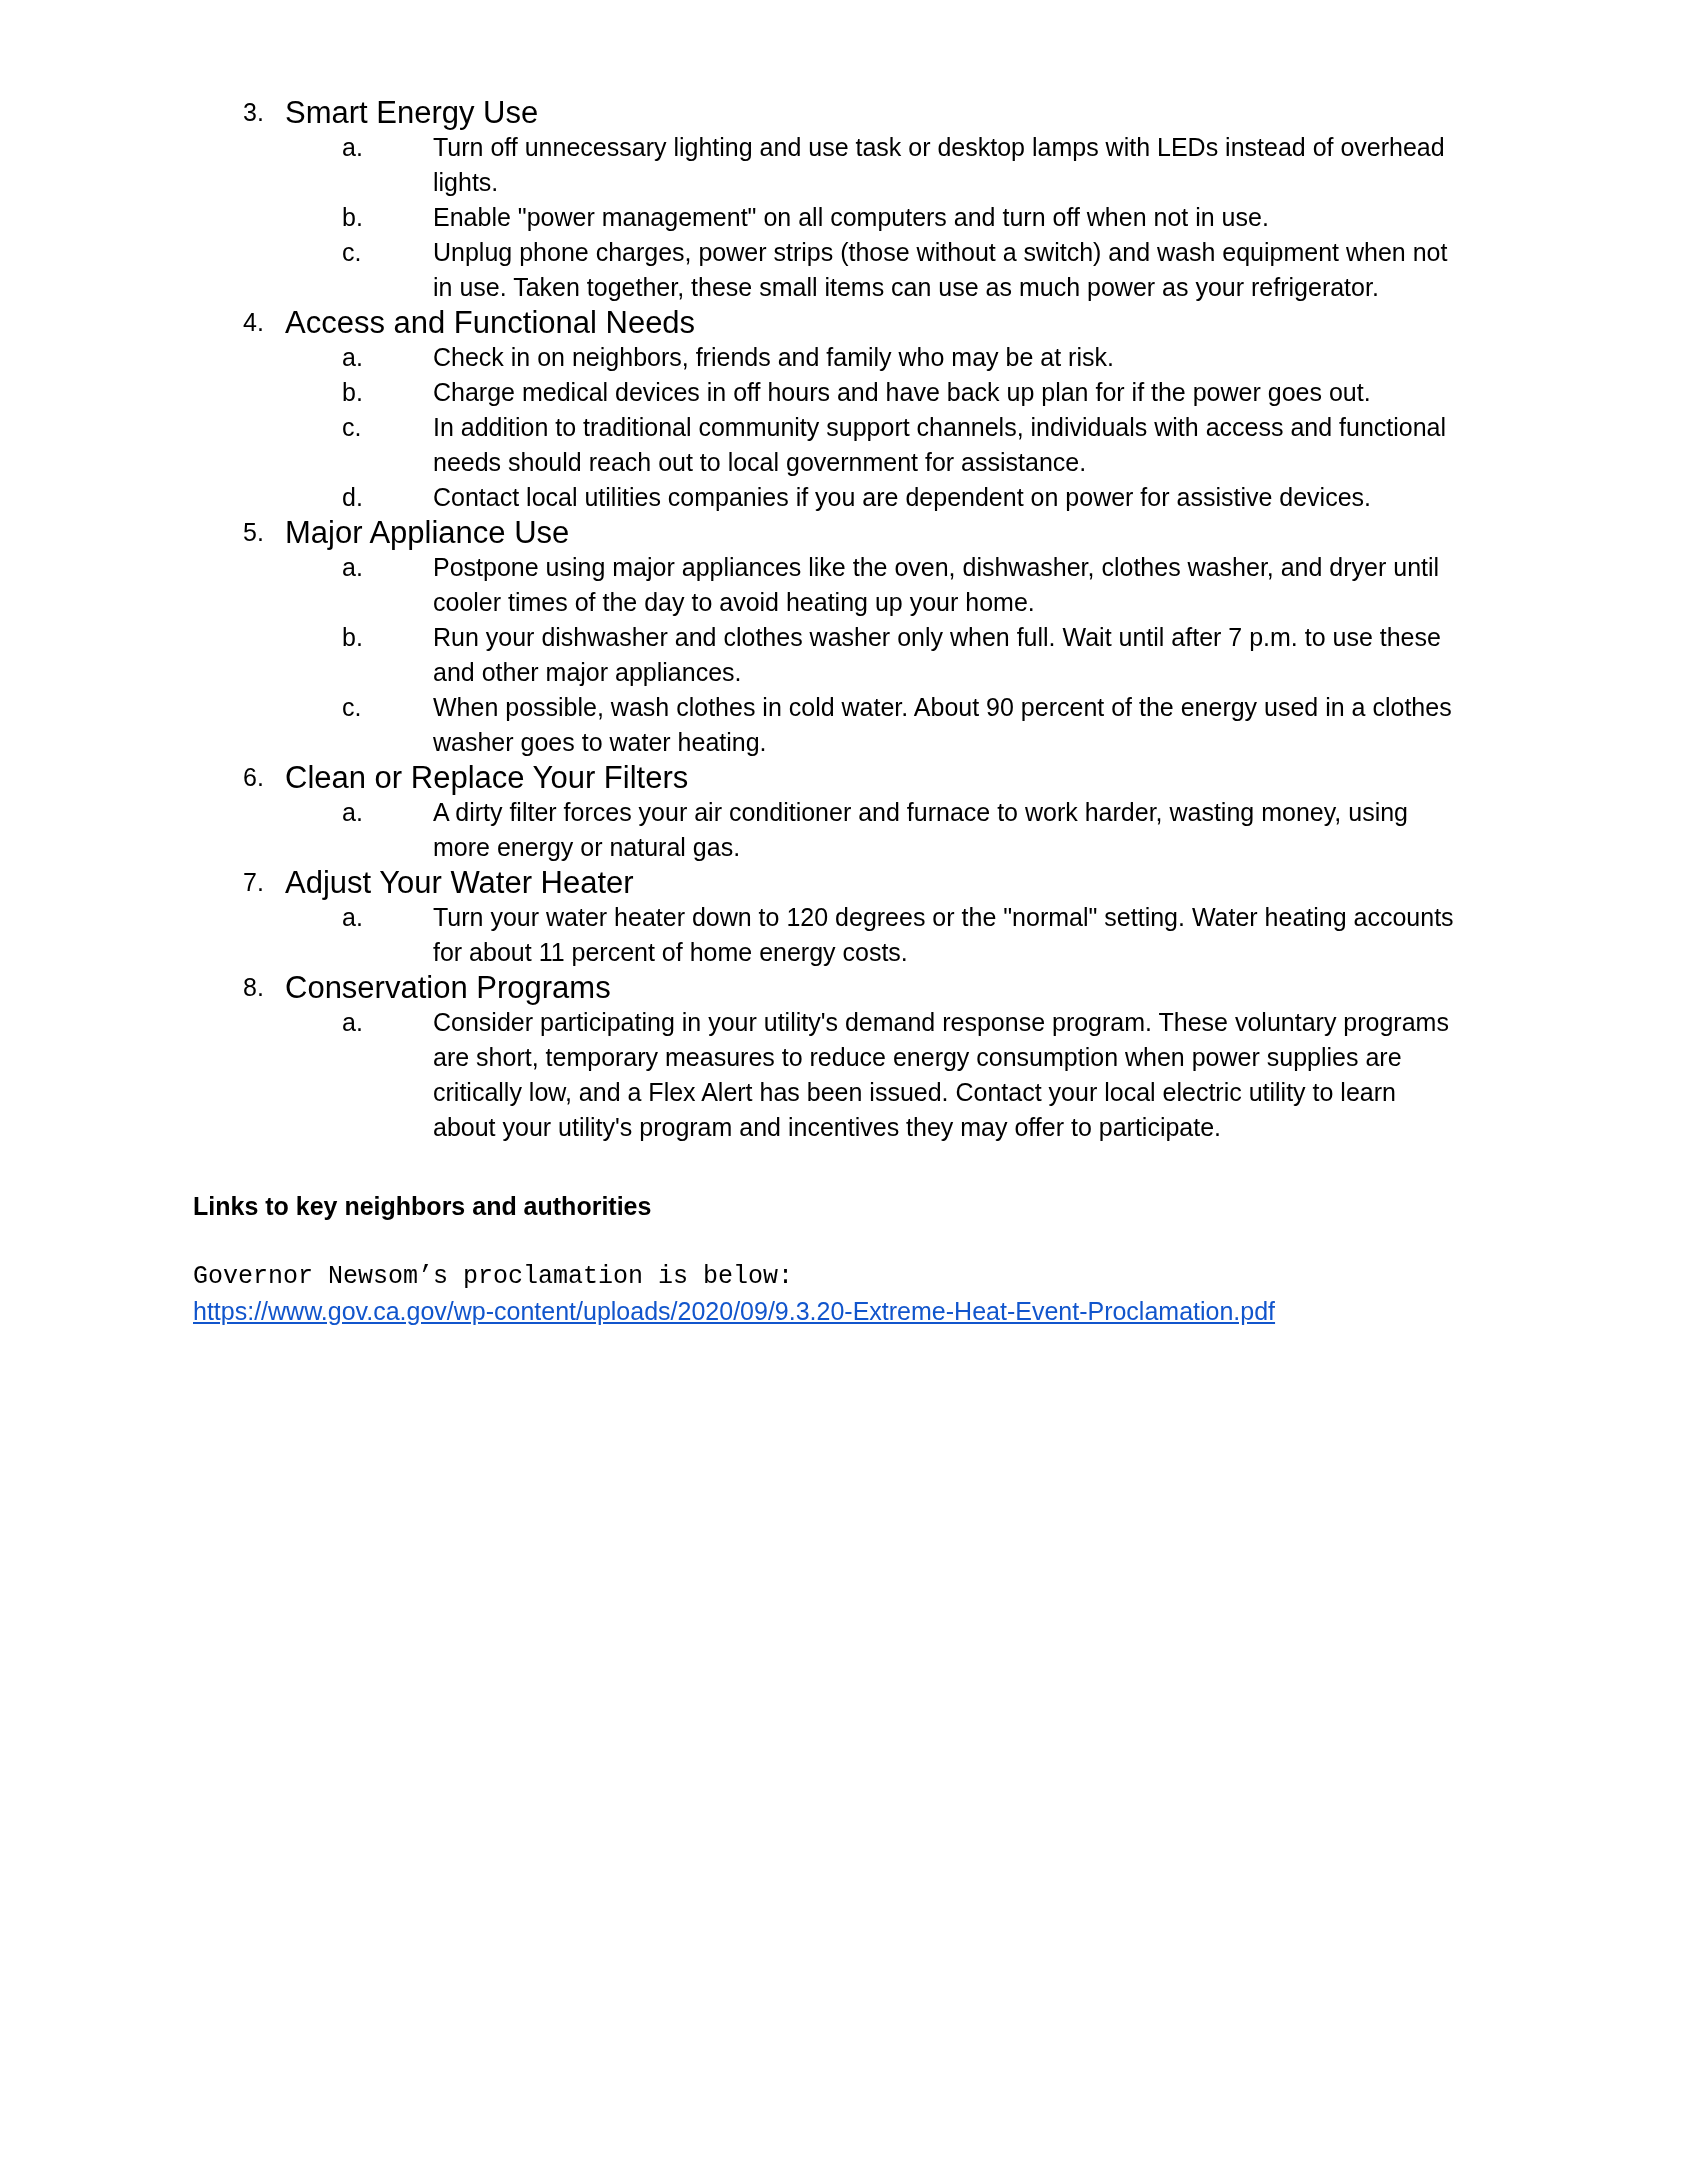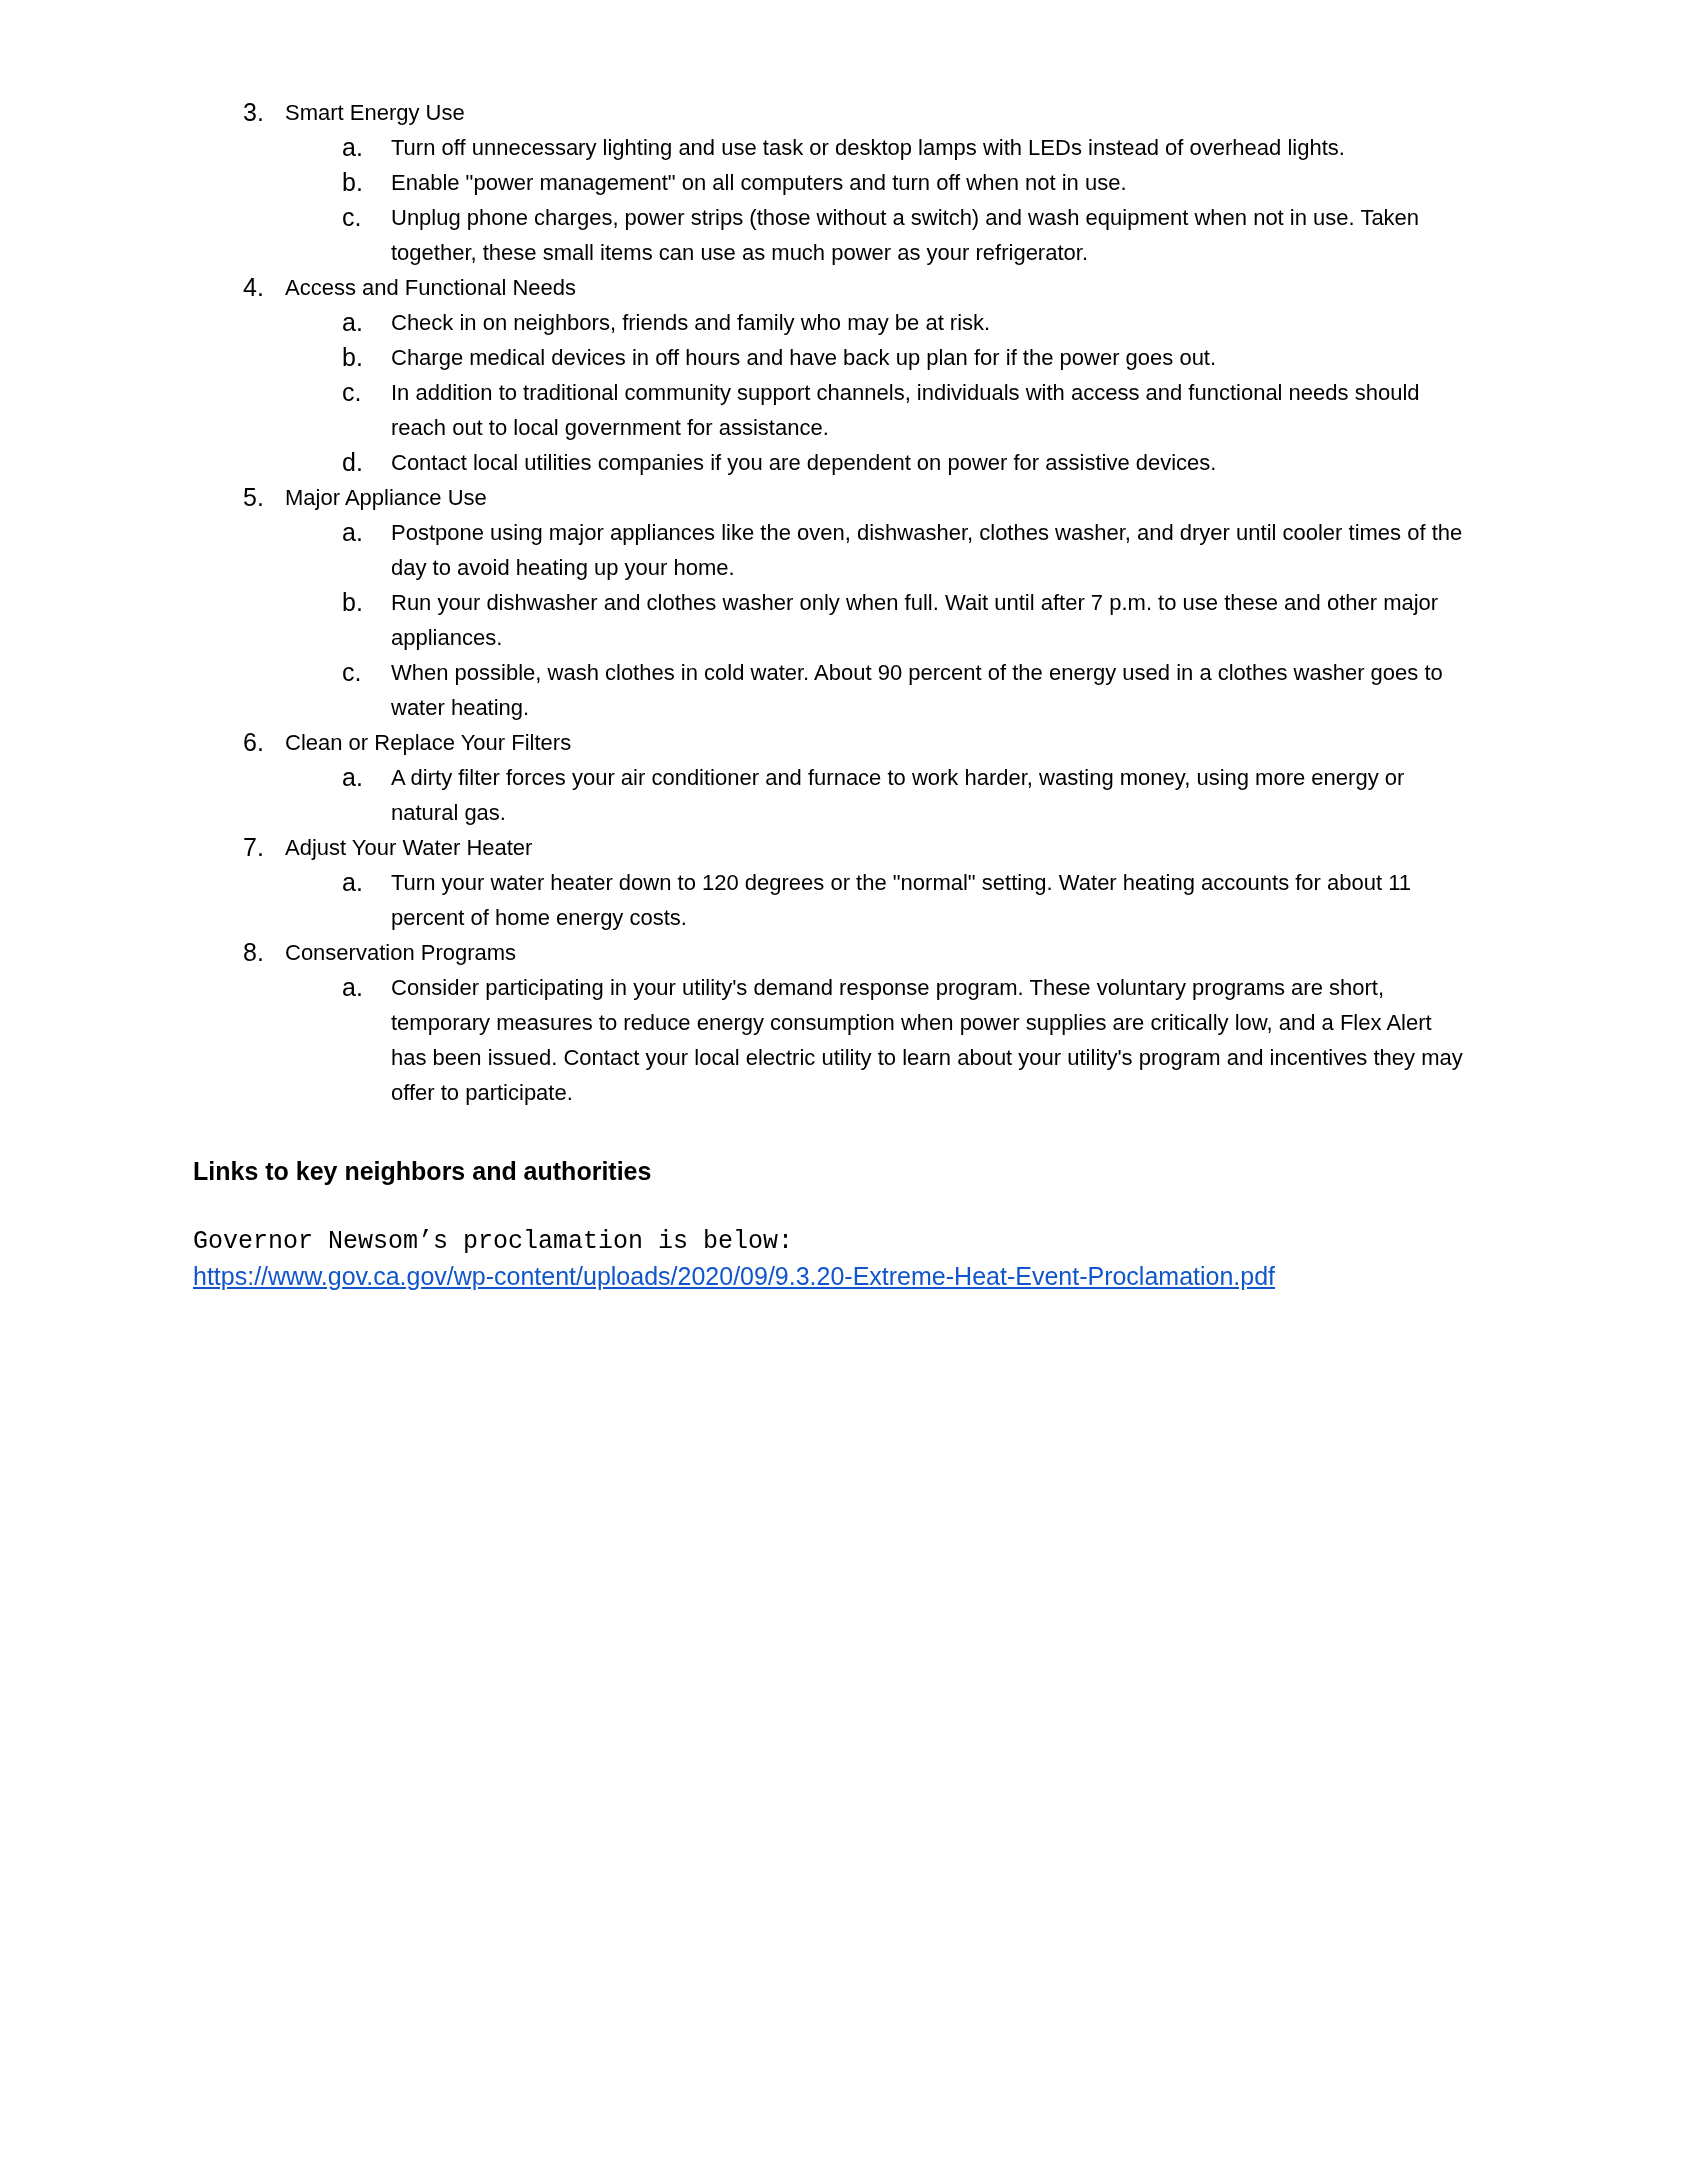--- a/index.html
+++ b/index.html
@@ -45,21 +45,21 @@
   ol.level1 > li > .marker {
     position: absolute;
     left: 50px;           
     top: 0;
     width: 34px;
     text-align: left;
     font-size: 25px;
     line-height: 35px;
   }
   ol.level1 > li > .itemtext {
-    font-size: 22px;
+    font-size: 31px;
     line-height: 35px;
     white-space: pre-wrap;
   }
 
   ol.level2 {
     list-style: none;
     margin: 0;
     padding: 0;
   }
   ol.level2 > li {
@@ -70,23 +70,24 @@
   ol.level2 > li > .marker {
     position: absolute;
     left: 57px;           
     top: 0;
     width: 38px;
     text-align: left;
     font-size: 25px;
     line-height: 35px;
   }
   ol.level2 > li > .itemtext {
-    font-size: 22px;
+    font-size: 25px;
     line-height: 35px;
     display: block;
+    margin-left: 42px;
   }
 
   
   .links-heading {
     font-size: 25px;
     line-height: 35px;
     font-weight: bold;
     margin: 0;
     padding: 0;
   }

